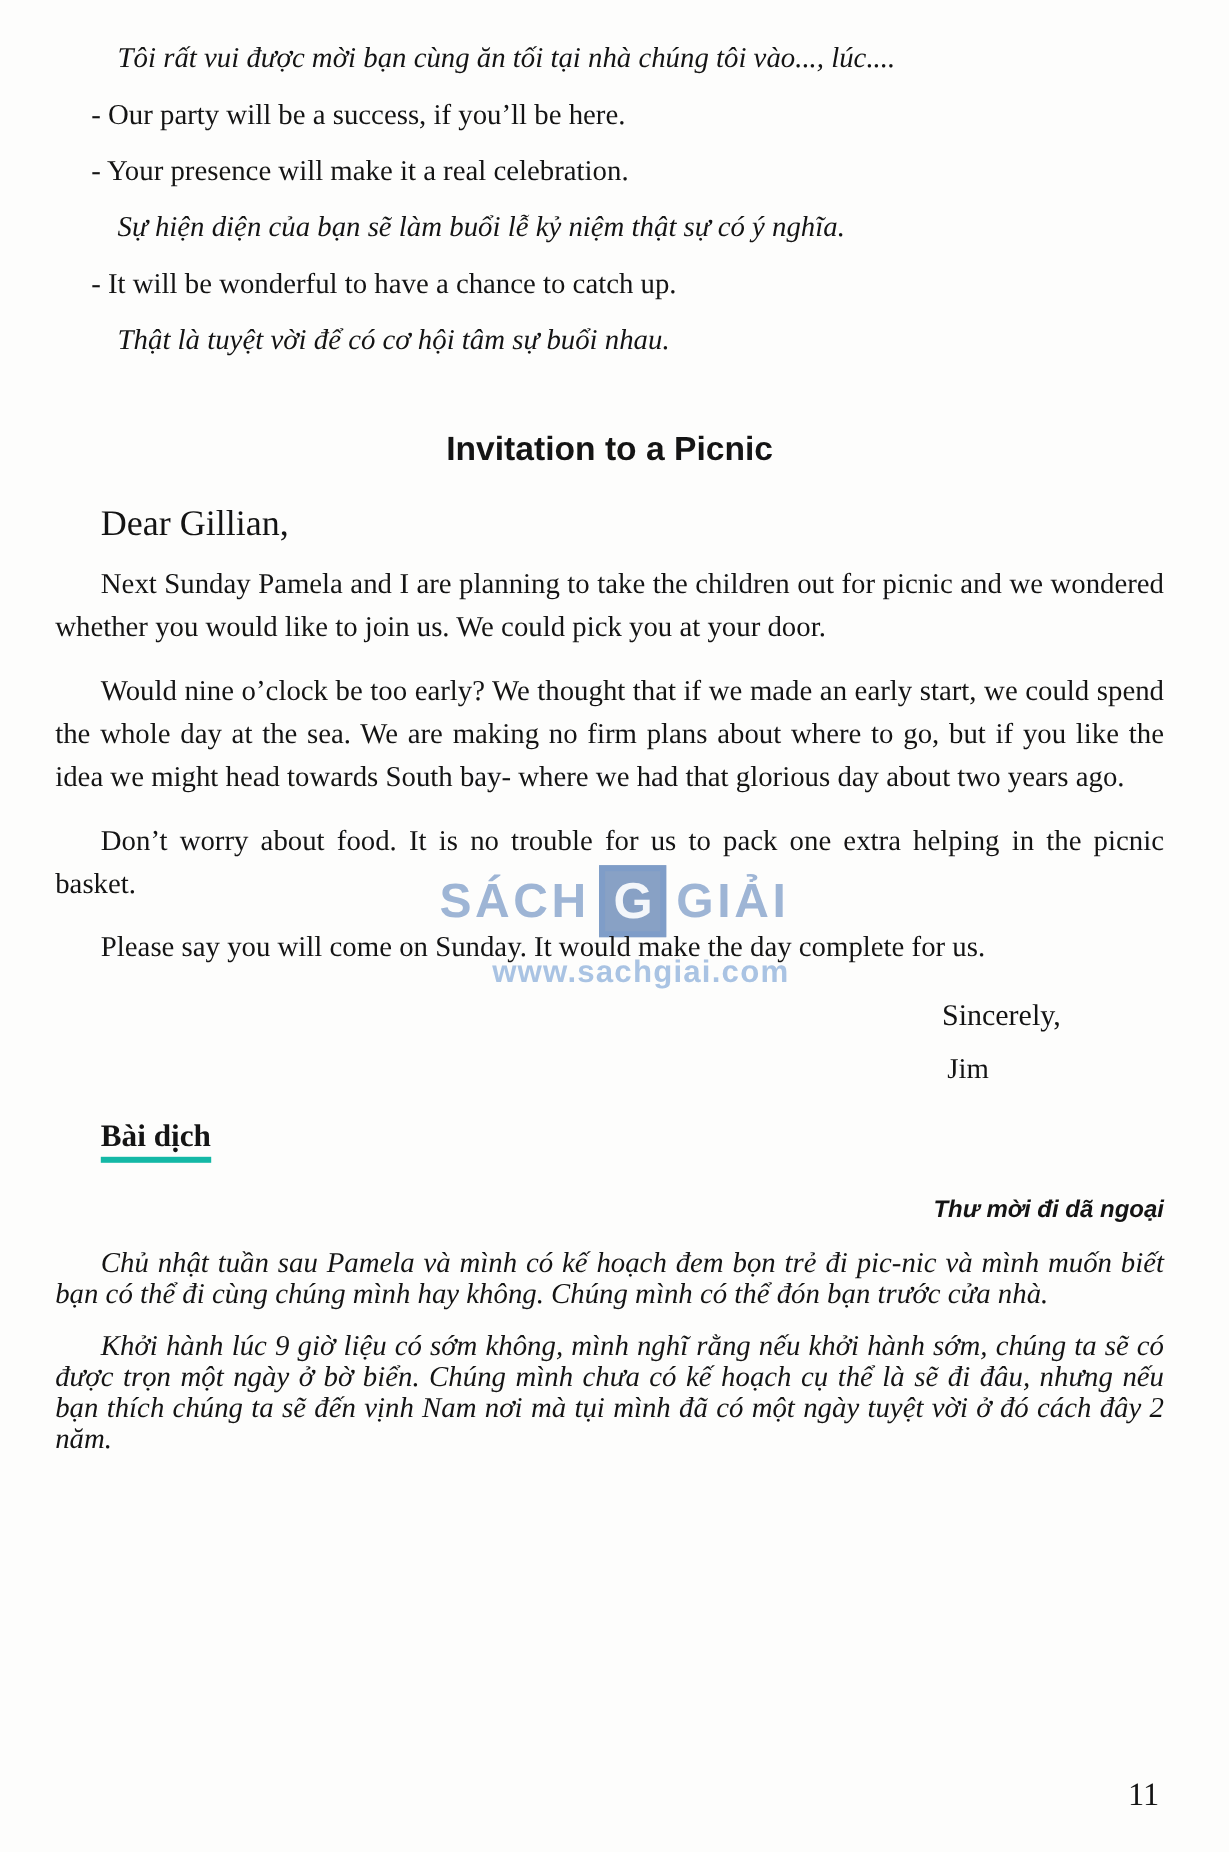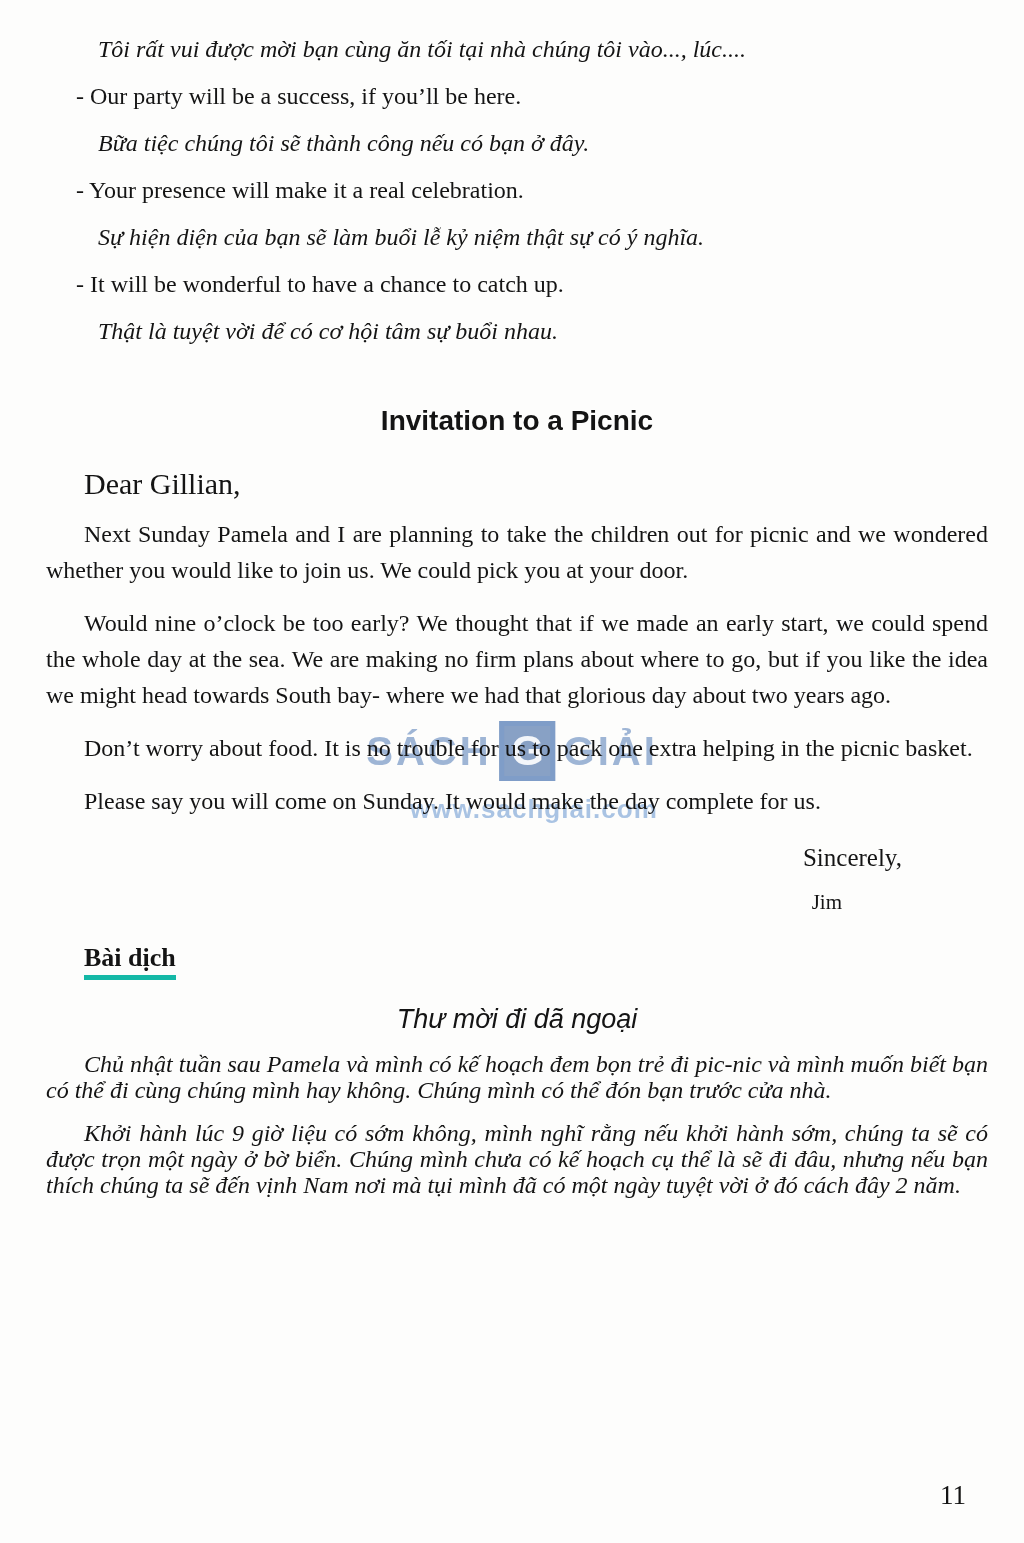--- a/index.html
+++ b/index.html
@@ -53,21 +53,21 @@
     font-weight: bold;
     font-size: 26px;
     letter-spacing: 1px;
     color: rgba(148, 180, 220, 0.8);
     text-align: right;
   }
 
   .page {
     position: relative;
     z-index: 1;
-    padding: 26px 36px 0 46px;
+    padding: 26px 54px 0 46px;
   }
 
   .intro p {
     margin: 0;
     font-size: 24px;
     line-height: 47px;
     white-space: nowrap;
   }
   .intro .en { margin-left: 30px; }
   .intro .vi { margin-left: 52px; font-style: italic; }
@@ -96,41 +96,41 @@
   }
 
   .closing {
     margin: 24px 86px 0 0;
     font-size: 25px;
     text-align: right;
     line-height: 30px;
   }
   .signature {
     margin: 14px 146px 0 0;
-    font-size: 21px;
+    font-size: 24px;
     text-align: right;
     line-height: 30px;
   }
 
   .bai-dich {
     display: table;
     margin: 26px 0 0 38px;
     font-size: 26px;
     font-weight: bold;
     line-height: 30px;
     border-bottom: 5px solid #14b8a6;
     padding-bottom: 2px;
   }
 
   .vi-title {
     font-family: "Liberation Sans", sans-serif;
-    font-weight: normal;
+    font-weight: bold;
     font-style: italic;
-    font-size: 27px;
-    text-align: center;
+    font-size: 20px;
+    text-align: right;
     margin: 24px 0 0 0;
     line-height: 30px;
   }
 
   .vi-para {
     font-style: italic;
     line-height: 26px;
   }
 
   .page-number {
@@ -151,21 +151,20 @@
     <span>GIẢI</span>
   </div>
   <div class="wm-url">www.sachgiai.com</div>
 </div>
 
 <div class="page">
 
   <div class="intro">
     <p class="vi">Tôi rất vui được mời bạn cùng ăn tối tại nhà chúng tôi vào..., lúc....</p>
     <p class="en">- Our party will be a success, if you’ll be here.</p>
-    <p class="vi">Bữa tiệc chúng tôi sẽ thành công nếu có bạn ở đây.</p>
     <p class="en">- Your presence will make it a real celebration.</p>
     <p class="vi">Sự hiện diện của bạn sẽ làm buổi lễ kỷ niệm thật sự có ý nghĩa.</p>
     <p class="en">- It will be wonderful to have a chance to catch up.</p>
     <p class="vi">Thật là tuyệt vời để có cơ hội tâm sự buổi nhau.</p>
   </div>
 
   <h1 class="title">Invitation to a Picnic</h1>
 
   <p class="salutation">Dear Gillian,</p>
 

